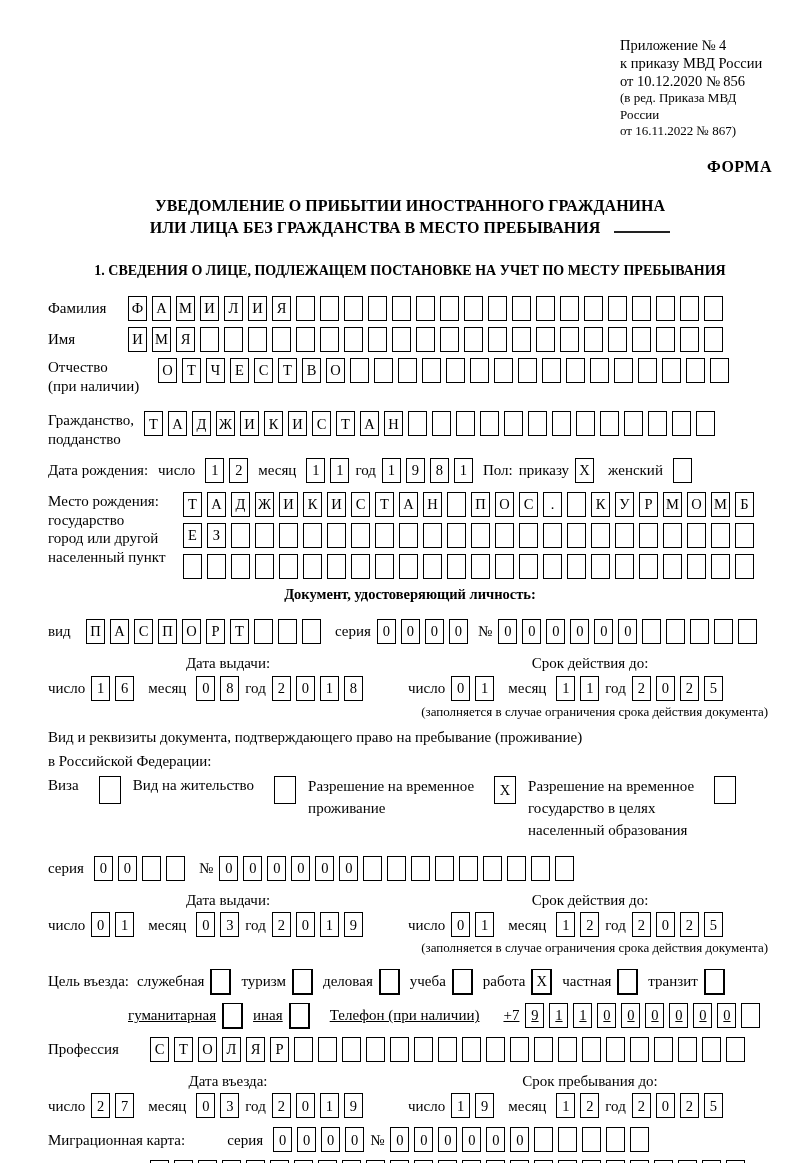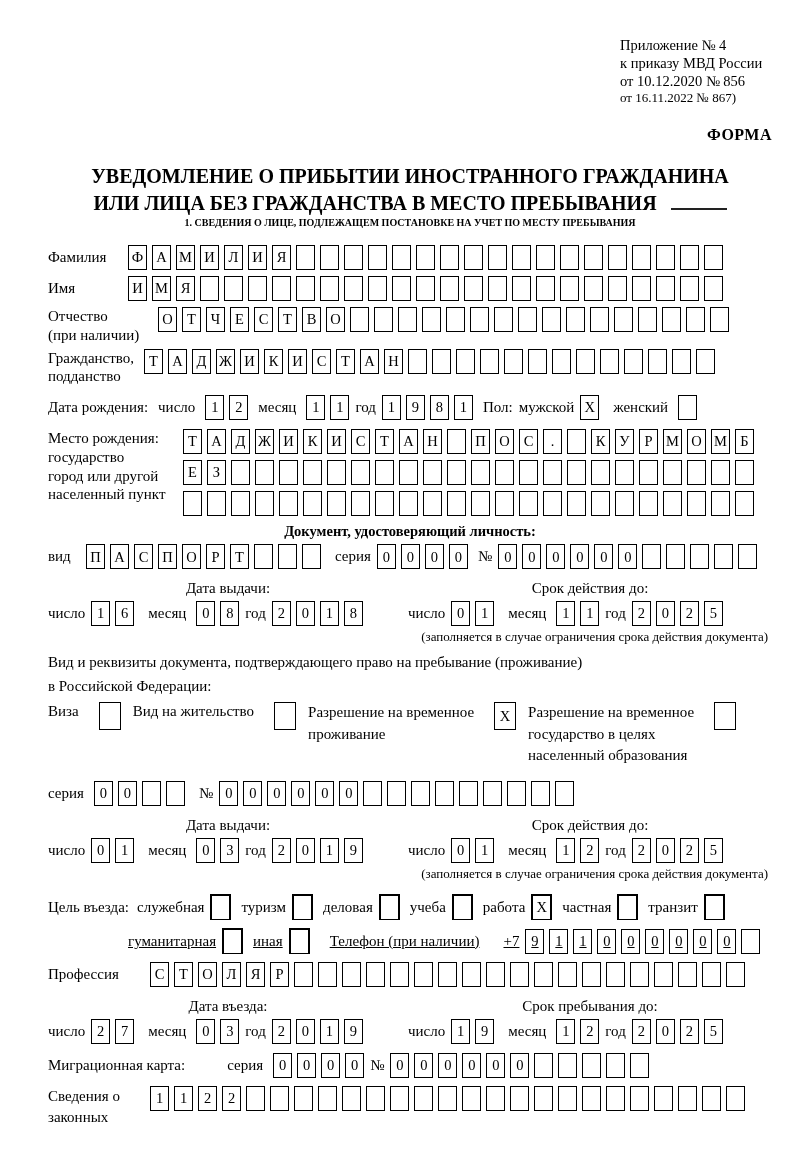--- a/index.html
+++ b/index.html
@@ -7,25 +7,25 @@
     width:800px;height:1163px;box-sizing:border-box;
     padding:36px 28px 0 48px;
     background:#fff;color:#000;
     font-family:"Liberation Serif", serif;
     font-size:15px;line-height:1.25;
     overflow:hidden;position:relative;
   }
   .top-note{margin-left:572px;font-size:14.5px;}
   .top-note .small{font-size:13px;}
   .form-label{text-align:right;font-weight:bold;font-size:16px;margin-top:18px;letter-spacing:.5px;}
-  .doc-title{text-align:center;font-weight:bold;font-size:20px;margin-top:18px;line-height:1.35;}
+  .doc-title{text-align:center;font-weight:bold;font-size:16px;margin-top:18px;line-height:1.35;}
   .blank-line{display:inline-block;width:56px;border-bottom:2px solid #222;height:14px;margin-left:14px;}
-  .sec-heading{text-align:center;font-weight:bold;font-size:10px;}
+  .sec-heading{text-align:center;font-weight:bold;font-size:14px;margin-top:24px;}
   .row{display:flex;align-items:center;margin-top:6px;}
-  .row.tight{margin-top:4px;}
+  .row.tight{margin-top:16px;}
   .top{align-items:flex-start;}
   .lblcol{flex:0 0 auto;}
   .w80{width:80px;}
   .w95{width:96px;}
   .w110{width:110px;}
   .w122{width:124px;}
   .w100{width:102px;}
   .cells{display:inline-flex;gap:5px;flex:0 0 auto;}
   .cell{
     box-sizing:border-box;flex:0 0 auto;
@@ -55,20 +55,21 @@
 </style>
 </head>
 <body>
 
 <div class="page">
 
   <div class="top-note">
     <div>Приложение № 4</div>
     <div>к приказу МВД России</div>
     <div>от 10.12.2020 № 856</div>
+    <div class="small">(в ред. Приказа МВД России</div>
     <div class="small">от 16.11.2022 № 867)</div>
   </div>
 
   <div class="form-label">ФОРМА</div>
 
   <div class="doc-title">
     <div>УВЕДОМЛЕНИЕ О ПРИБЫТИИ ИНОСТРАННОГО ГРАЖДАНИНА</div>
     <div>
       <span>ИЛИ ЛИЦА БЕЗ ГРАЖДАНСТВА В МЕСТО ПРЕБЫВАНИЯ</span><span class="blank-line"></span>
     </div>
@@ -217,21 +218,21 @@
         <span class="cell">1</span>
       </span>
     <span class="gap6">год</span>
     <span class="cells gap6">
         <span class="cell">1</span>
         <span class="cell">9</span>
         <span class="cell">8</span>
         <span class="cell">1</span>
       </span>
     <span class="gap10">Пол:</span>
-    <span class="gap6">мужской</span>
+    <span class="gap6">приказу</span>
     <span class="cells gap6">
         <span class="cell">X</span>
       </span>
     <span class="gap14">женский</span>
     <span class="cells gap10">
         <span class="cell"></span>
       </span>
   </div>
 
   <div class="row top" style="margin-top:9px;gap:11px;">

